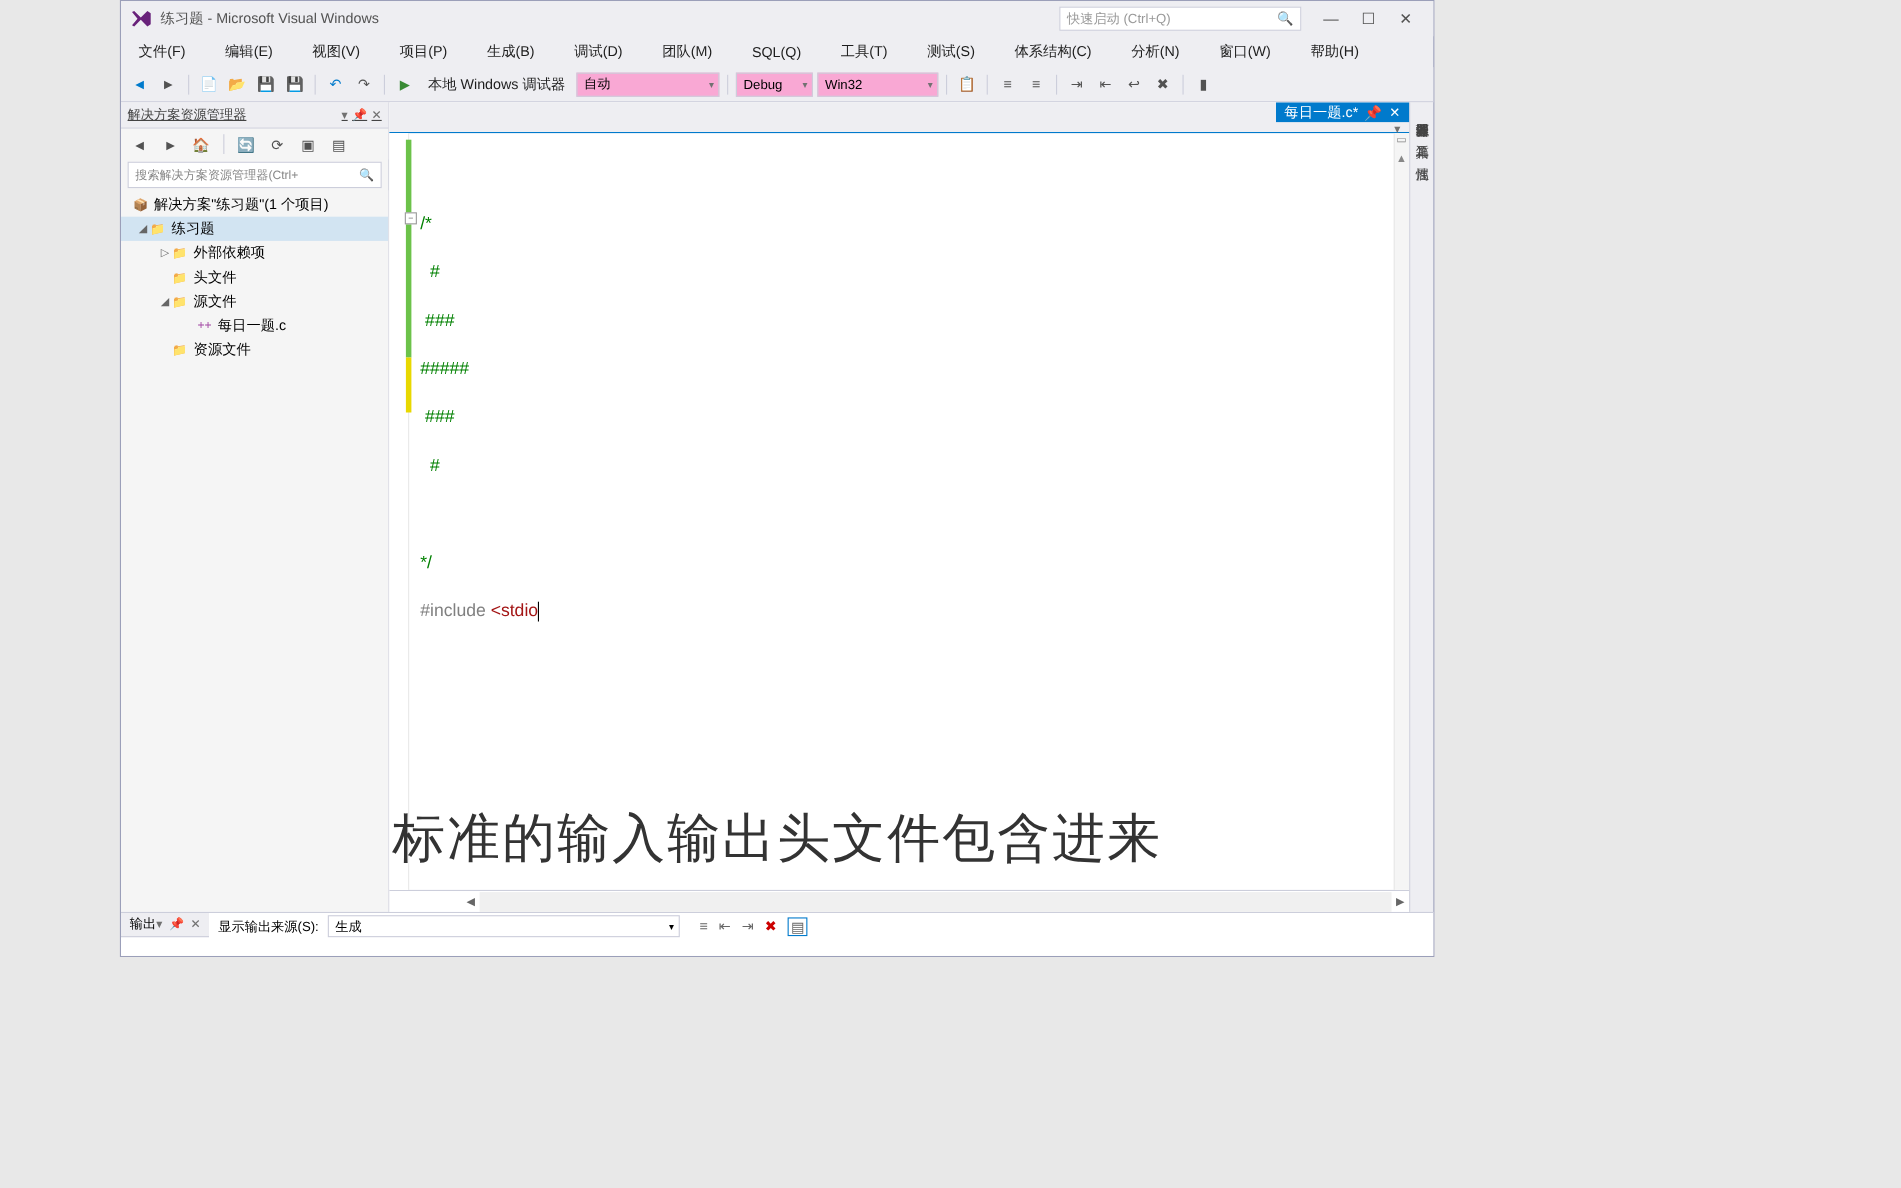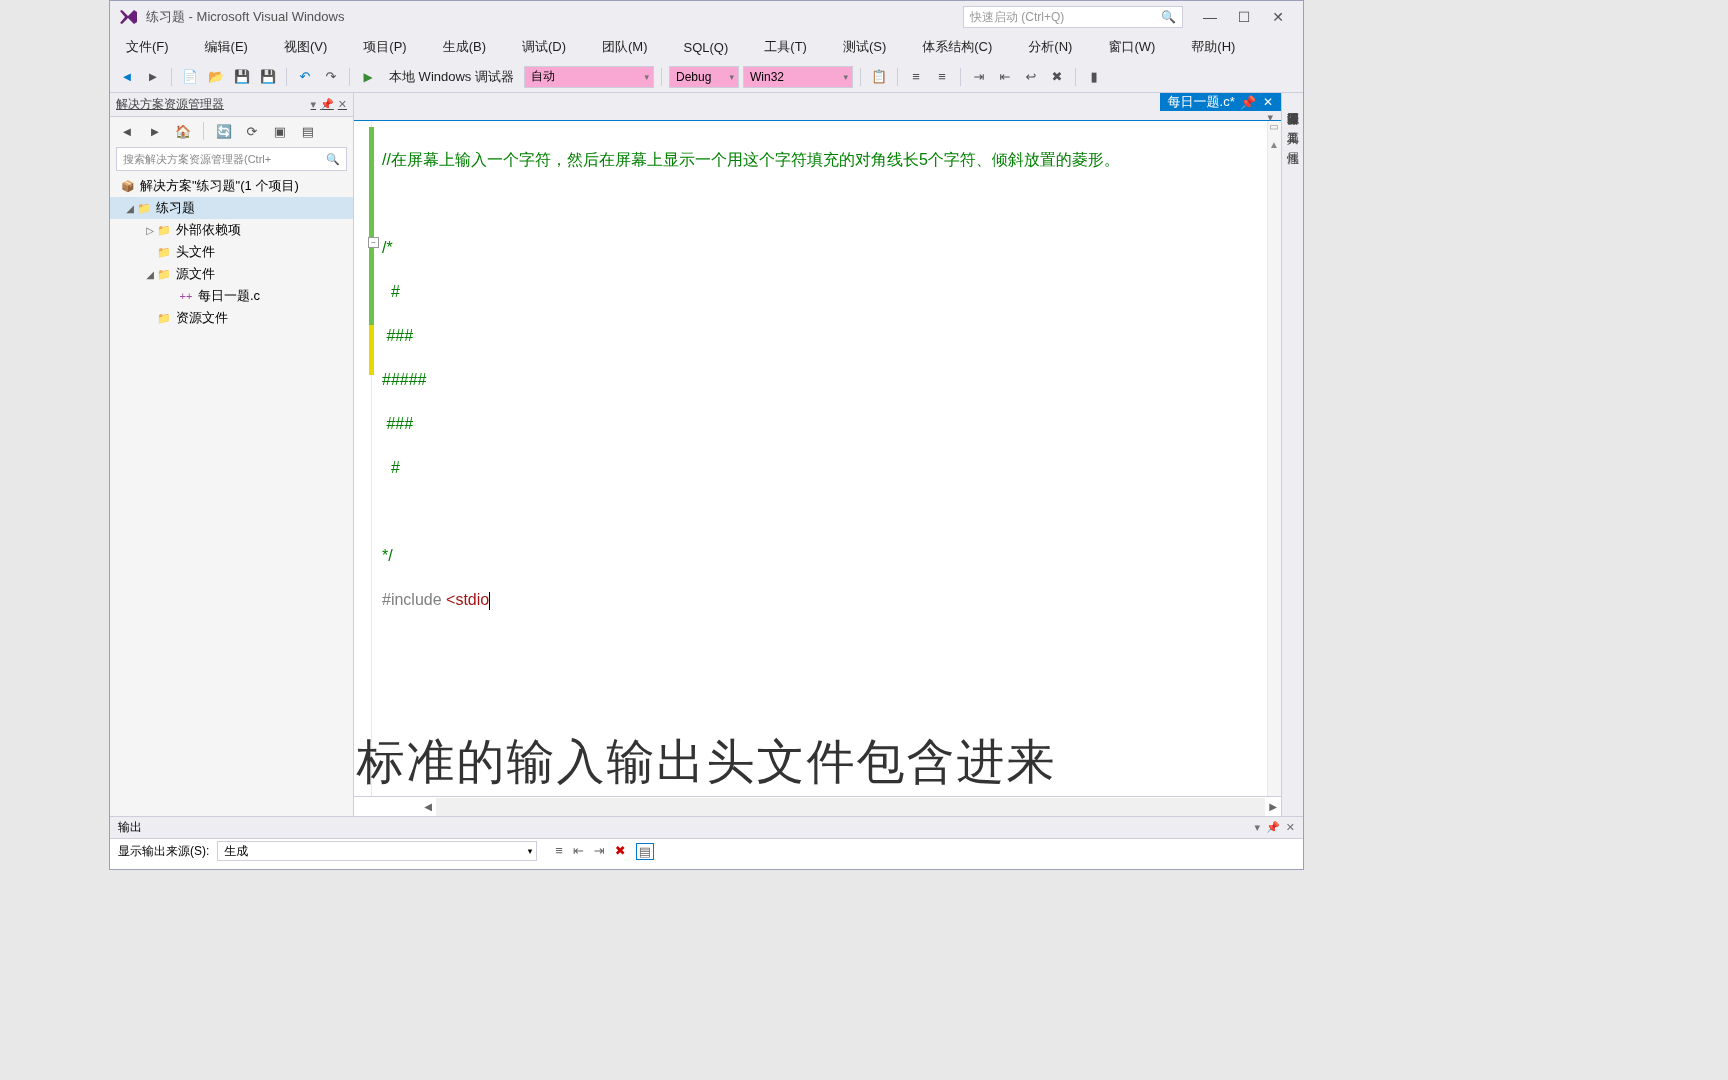--- a/index.html
+++ b/index.html
@@ -67,21 +67,21 @@
     .right-panels { width: 22px; background: #eeeef2; border-left: 1px solid #cccedb; display: flex; flex-direction: column; align-items: center; padding-top: 4px; gap: 8px; }
     .right-panel-tab { writing-mode: vertical-rl; font-size: 12px; color: #444; padding: 6px 2px; }
     
     
     .editor-bottom { height: 20px; display: flex; align-items: center; border-top: 1px solid #cccedb; font-size: 11px; }
     .zoom-box { width: 66px; padding: 0 6px; border-right: 1px solid #cccedb; display: flex; align-items: center; justify-content: space-between; margin-top: 32px; }
     .hscroll { flex: 1; background: #f0f0f0; height: 18px; display: flex; align-items: center; }
     .hscroll-arrow { width: 16px; text-align: center; color: #666; font-size: 10px; }
     
     
-    .output-panel { height: 53px; border-top: 1px solid #cccedb; background: #fff; display: flex; flex-direction: column; }
+    .output-panel { height: 40px; border-top: 1px solid #cccedb; background: #fff; display: flex; flex-direction: row; }
     .output-header { height: 22px; background: #eeeef2; display: flex; align-items: center; justify-content: space-between; padding: 0 8px; font-size: 12px; border-bottom: 1px solid #cccedb; }
     .output-header-ctrls { display: flex; gap: 6px; font-size: 11px; color: #717171; }
     .output-toolbar { height: 24px; display: flex; align-items: center; padding: 0 8px; font-size: 12px; gap: 8px; }
     .output-dropdown { width: 320px; height: 20px; border: 1px solid #cccedb; padding: 0 6px; display: flex; align-items: center; position: relative; font-size: 12px; }
     .output-dropdown::after { content: "▾"; position: absolute; right: 4px; font-size: 9px; }
     .output-icons { display: flex; gap: 10px; margin-left: 10px; font-size: 13px; color: #666; }
     
     
     .subtitle { position: absolute; left: 109px; width: 1195px; top: 730px; text-align: center; font-size: 48px; color: #333; font-weight: 400; letter-spacing: 2px; z-index: 100; pointer-events: none; text-shadow: 1px 1px 2px rgba(255,255,255,0.8); }
     
@@ -243,21 +243,20 @@
         </div>
         <div style="flex:1"></div>
         <span style="padding:0 8px;font-size:11px;color:#717171">▾</span>
       </div>
       <div class="code-area">
         <div class="margin-bar">
           <div class="change-bar-green" style="top:6px;height:198px"></div>
           <div class="change-bar-yellow" style="top:204px;height:50px"></div>
         </div>
         <div class="code-content">
-<div style="position:relative"><span class="comment-green">//在屏幕上输入一个字符，然后在屏幕上显示一个用这个字符填充的对角线长5个字符、倾斜放置的菱形。</span></div>
 <div>&nbsp;</div>
 <div style="position:relative"><span class="collapse-box">−</span><span class="comment-green">/*</span></div>
 <div><span class="comment-green">  #</span></div>
 <div><span class="comment-green"> ###</span></div>
 <div><span class="comment-green">#####</span></div>
 <div><span class="comment-green"> ###</span></div>
 <div><span class="comment-green">  #</span></div>
 <div>&nbsp;</div>
 <div><span class="comment-green">*/</span></div>
 <div><span class="keyword-gray">#include </span><span style="color:#a31515">&lt;stdio</span><span class="cursor-caret"></span></div>

